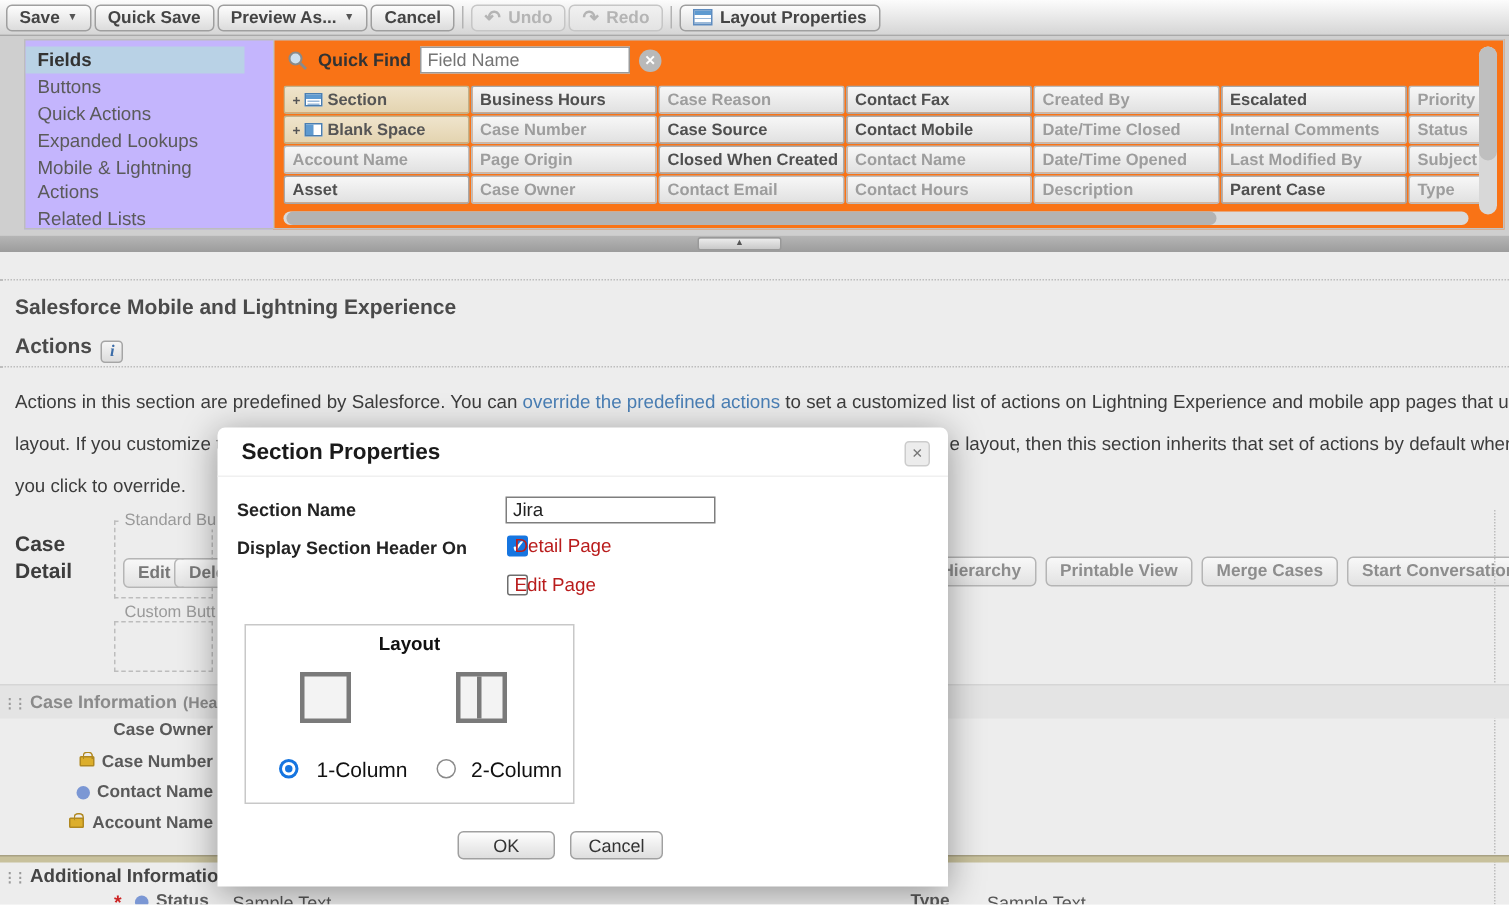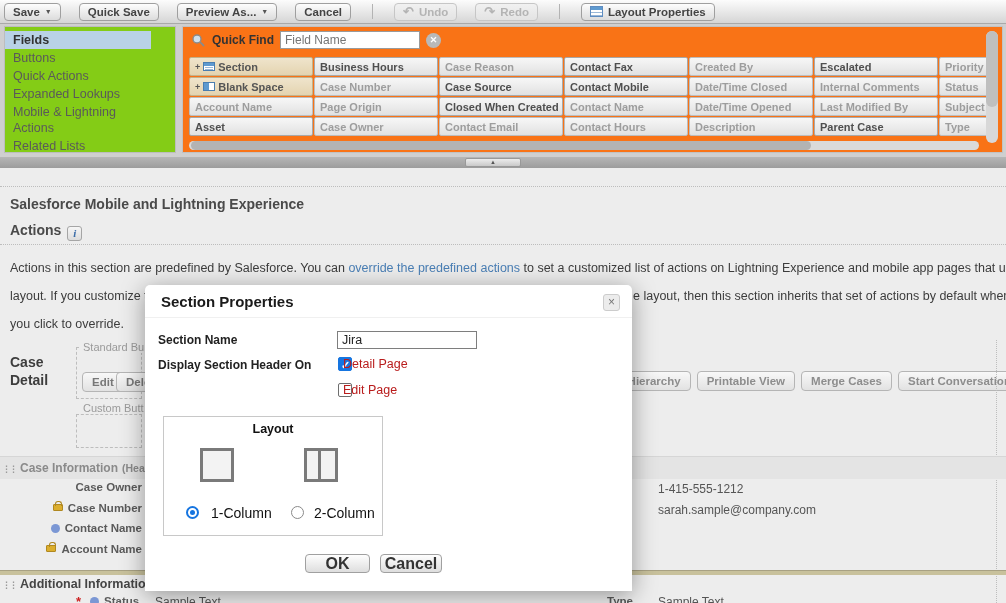--- a/index.html
+++ b/index.html
@@ -3,35 +3,35 @@
 <meta charset="utf-8">
 <style>
   *{margin:0;padding:0;box-sizing:border-box}
   body{background:#fff}
   #screen{position:relative;width:1006px;height:603px;overflow:hidden;
     background:#ededed;font-family:"Liberation Sans",sans-serif;color:#333}
 
   
   .toolbar{position:absolute;left:0;top:0;width:1006px;height:24px;
     background:linear-gradient(#fcfcfc,#d5d5d5);border-bottom:1px solid #a9a9a9;
-    display:flex;align-items:center;padding:0 4px;gap:18px}
+    display:flex;align-items:center;padding:0 4px;gap:2px}
   .tbtn{height:18px;padding:0 8px;background:linear-gradient(#fdfdfd,#dcdcdc);
     border:1px solid #9f9f9f;border-radius:4px;font-family:"Liberation Sans",sans-serif;
     font-weight:bold;font-size:11.5px;color:#444;display:inline-flex;align-items:center;gap:5px;cursor:pointer}
   .tbtn.disabled{color:#b4b4b4;border-color:#c6c6c6;background:linear-gradient(#f1f1f1,#e3e3e3)}
   .caret{font-size:7px;color:#555;line-height:1}
   .tbtn.disabled .caret,.tbtn.disabled .uicon{color:#b4b4b4}
   .uicon{font-size:13px;line-height:1}
   .tsep{width:1px;height:15px;background:#b3b3b3;margin:0 3px}
   .lp-icon{display:inline-block;width:13px;height:11px;border:1px solid #5e8cc0;
     background:linear-gradient(#5e9ad0 0 3px,#fff 3px 5px,#9ab8d8 5px 6px,#fff 6px 8px,#9ab8d8 8px 9px,#fff 9px)}
 
   
   .palette{position:absolute;left:0;top:24px;width:1006px;height:133px;background:#cfcfcf}
-  .sidebar{position:absolute;left:4px;top:2px;width:172px;height:127px;background:#84cc16;
+  .sidebar{position:absolute;left:16px;top:2px;width:172px;height:127px;background:#c4b5fd;
     border:1px solid #bdbdbd;padding-top:4px;font-size:12.5px;color:#5a5a5a;overflow:hidden}
   .cat{padding:1px 8px;line-height:16px;cursor:pointer;width:146px}
   .cat.selected{background:#b9d2e6;color:#333;font-weight:bold}
   .sidebar-sb{position:absolute;right:9px;top:5px;width:10px;height:112px;background:#d7d7d7;border-radius:5px}
   .sidebar-sb .thumb{position:absolute;left:0;top:0;width:10px;height:82px;background:#c2c2c2;border-radius:5px}
 
   .grid-area{position:absolute;left:182px;top:2px;width:821px;height:127px;
     background:#f97316;border:1px solid #c2c2c2}
   .qf-row{position:absolute;left:8px;top:4px;display:flex;align-items:center;gap:6px}
   .qf-label{font-weight:bold;font-size:12px;color:#333}
@@ -128,21 +128,21 @@
   .legend{position:absolute;left:0;top:5px;width:100%;text-align:center;font-weight:bold;font-size:12.5px;color:#111}
   .lay-box{position:absolute;top:31px;width:34px;height:34px;border:3px solid #7a7a7a;background:#f3f3f3}
   .lay-box.two::after{content:"";position:absolute;left:11px;top:0;bottom:0;width:3px;background:#7a7a7a}
   .radio{position:absolute;top:89px;width:13px;height:13px;border-radius:50%;background:#fff;cursor:pointer}
   .radio.sel{border:2px solid #1675e0}
   .radio.sel::after{content:"";position:absolute;left:2px;top:2px;width:5px;height:5px;border-radius:50%;background:#1675e0}
   .radio.unsel{border:1.5px solid #8a8a8a}
   .radio-label{position:absolute;top:88px;font-size:14px;color:#111;white-space:nowrap}
   .m-btn{position:absolute;top:269px;height:19px;background:linear-gradient(#fefefe,#dedede);
     border:1px solid #a0a0a0;border-radius:4px;font-family:"Liberation Sans",sans-serif;
-    font-weight:bold;font-size:16px;color:#333;cursor:pointer}
+    font-weight:normal;font-size:12px;color:#333;cursor:pointer}
 </style>
 </head>
 <body>
 
 <div id="screen">
 
   <div class="toolbar">
     <button class="tbtn">
       <span>Save</span>
       <span class="caret">▼</span>
@@ -418,24 +418,20 @@
       <div class="frow">
         <span class="fic dot"></span>
         <span>Contact Name</span>
       </div>
 
       <div class="frow">
         <span class="fic lock"></span>
         <span>Account Name</span>
       </div>
     </div>
-  <div class="fvalues">
-    <div>1-415-555-1212</div>
-    <div>sarah.sample@company.com</div>
-  </div>
 
   <div class="tan-strip"></div>
   <div class="addl-head">
     <span class="drag-dots">⋮⋮</span><span>Additional Information</span>
   </div>
   <span class="bot-ast">*</span>
   <span class="bot-dot"></span>
   <span class="bot-lbl" style="left:104px">Status</span>
   <span class="bot-val" style="left:155px">Sample Text</span>
   <span class="bot-lbl" style="left:600px;width:33px;text-align:right">Type</span>

